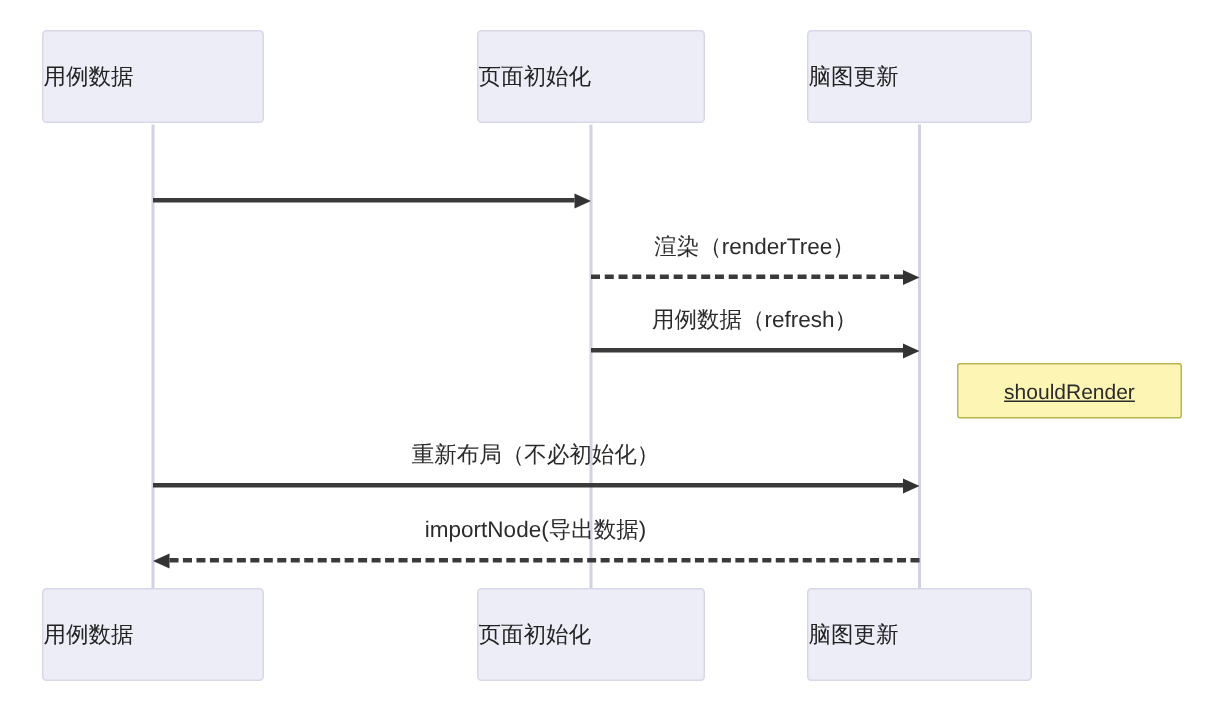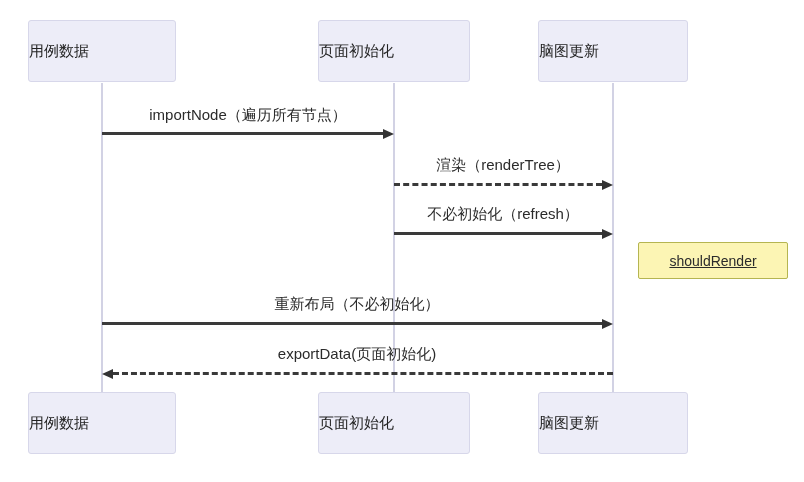--- a/index.html
+++ b/index.html
@@ -87,41 +87,40 @@
   <div class="actor" style="left:28px; top:20px; width:146px;">
     <span>用例数据</span>
   </div>
   <div class="actor" style="left:318px; top:20px; width:150px;">
     <span>页面初始化</span>
   </div>
   <div class="actor" style="left:538px; top:20px; width:148px;">
     <span>脑图更新</span>
   </div>
 
-  <div class="msg-label" style="left:248px; top:105px;">importNode（遍历所有节点）</div>
   <div class="msg-line solid" style="left:102px; top:132px; width:281px;"></div>
   <div class="arrowhead right" style="left:383px; top:129px;"></div>
 
   <div class="msg-label" style="left:503px; top:155px;">渲染（renderTree）</div>
   <div class="msg-line dashed" style="left:394px; top:183px; width:208px;"></div>
   <div class="arrowhead right" style="left:602px; top:180px;"></div>
 
-  <div class="msg-label" style="left:503px; top:204px;">不必初始化（refresh）</div>
+  <div class="msg-label" style="left:503px; top:204px;">用例数据（refresh）</div>
   <div class="msg-line solid" style="left:394px; top:232px; width:208px;"></div>
   <div class="arrowhead right" style="left:602px; top:229px;"></div>
 
   <div class="note">
     <span>shouldRender</span>
   </div>
 
   <div class="msg-label" style="left:357px; top:294px;">重新布局（不必初始化）</div>
   <div class="msg-line solid" style="left:102px; top:322px; width:500px;"></div>
   <div class="arrowhead right" style="left:602px; top:319px;"></div>
 
-  <div class="msg-label" style="left:357px; top:344px;">exportData(页面初始化)</div>
+  <div class="msg-label" style="left:357px; top:344px;">importNode(导出数据)</div>
   <div class="msg-line dashed" style="left:113px; top:372px; width:500px;"></div>
   <div class="arrowhead left" style="left:102px; top:369px;"></div>
 
   <div class="actor" style="left:28px; top:392px; width:146px;">
     <span>用例数据</span>
   </div>
   <div class="actor" style="left:318px; top:392px; width:150px;">
     <span>页面初始化</span>
   </div>
   <div class="actor" style="left:538px; top:392px; width:148px;">

